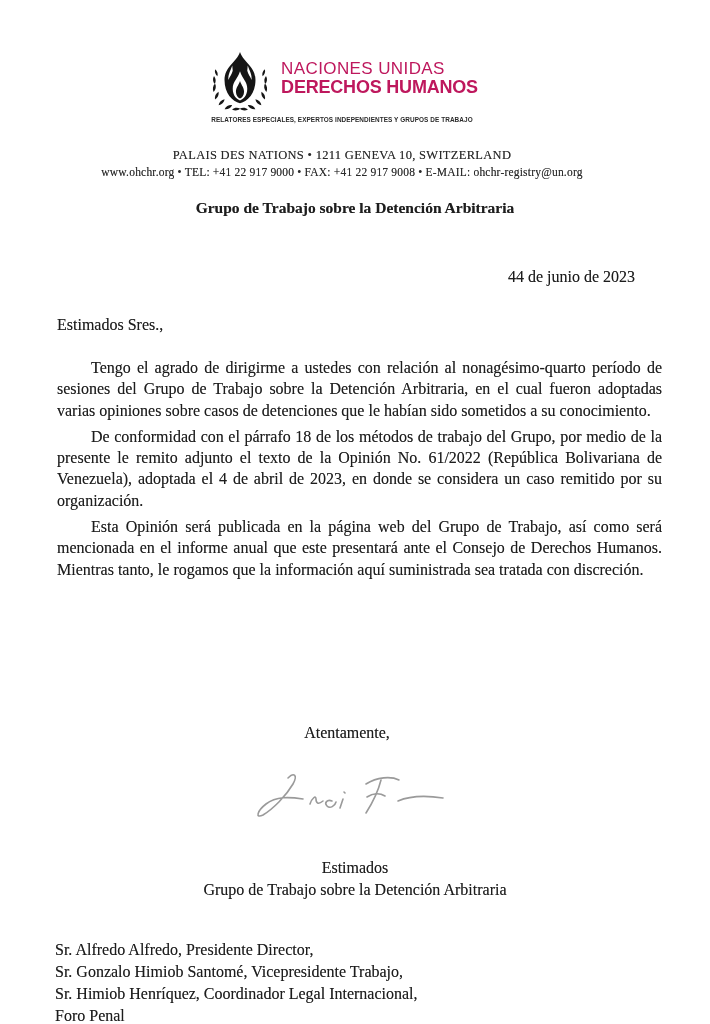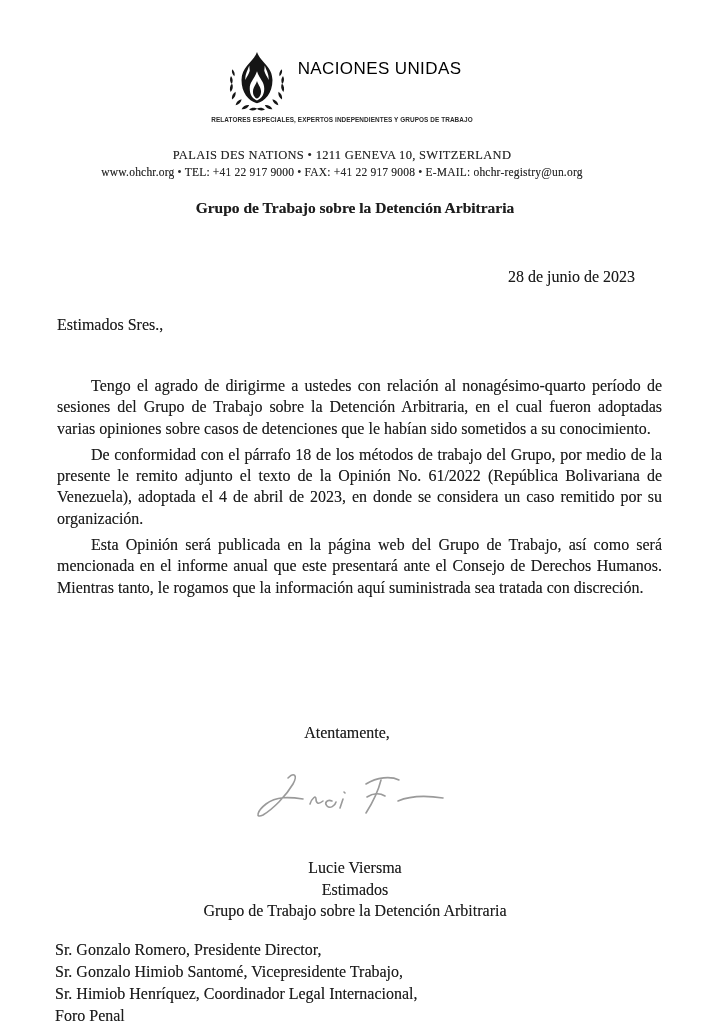--- a/index.html
+++ b/index.html
@@ -17,21 +17,21 @@
   .letterhead{
     position:absolute; top:52px; left:0; width:710px;
     transform:translateX(-13px);
   }
   .logo-row{
     display:flex; align-items:flex-start; justify-content:center; gap:7px;
   }
   .flame-svg{ width:68px; height:60px; flex:0 0 auto; }
   .logo-text{
     font-family:"Liberation Sans", sans-serif;
-    color:#000000; text-align:left; padding-top:8px;
+    color:#be185d; text-align:left; padding-top:8px;
   }
   .logo-line1{ font-size:17px; font-weight:400; letter-spacing:0.4px; line-height:18px; }
   .logo-line2{ font-size:18px; font-weight:700; letter-spacing:-0.2px; line-height:19px; }
   .logo-line3{ font-size:13.5px; font-weight:700; letter-spacing:-0.2px; line-height:15px; }
   .logo-subline{
     margin-top:3px; text-align:center;
     font-family:"Liberation Sans", sans-serif;
     font-size:8px; font-weight:700; letter-spacing:0.1px; color:#2a2a2a;
     transform:scaleX(0.8); transform-origin:center;
     white-space:nowrap;
@@ -52,21 +52,21 @@
   
   .date-line{
     position:absolute; top:268px; left:0; width:710px;
     text-align:right; padding-right:75px; box-sizing:border-box;
     font-size:16px;
   }
   .salutation{
     position:absolute; top:316px; left:57px; font-size:16px;
   }
   .body-text{
-    position:absolute; top:375px; left:0; width:710px;
+    position:absolute; top:357px; left:0; width:710px;
     box-sizing:border-box; padding:0 48px 0 57px;
   }
   .body-text p{
     margin:0 0 5px 0;
     font-size:16px; line-height:21.3px;
     text-align:justify; text-indent:34px;
   }
   .closing{
     position:absolute; top:724px; left:0; width:710px;
     text-align:center; font-size:16px;
@@ -122,33 +122,34 @@
             <path transform="translate(54,52) rotate(-45)" d="M0 -4.4 C1.9 -1.7 1.9 1.7 0 4.4 C-1.9 1.7 -1.9 -1.7 0 -4.4 Z"></path>
             <path transform="translate(59,45) rotate(-25)" d="M0 -4.4 C1.9 -1.7 1.9 1.7 0 4.4 C-1.9 1.7 -1.9 -1.7 0 -4.4 Z"></path>
             <path transform="translate(61.5,37) rotate(-10)" d="M0 -4.4 C1.9 -1.7 1.9 1.7 0 4.4 C-1.9 1.7 -1.9 -1.7 0 -4.4 Z"></path>
             <path transform="translate(61.5,29) rotate(5)" d="M0 -4.2 C1.8 -1.6 1.8 1.6 0 4.2 C-1.8 1.6 -1.8 -1.6 0 -4.2 Z"></path>
             <path transform="translate(59.5,21.5) rotate(18)" d="M0 -3.8 C1.6 -1.4 1.6 1.4 0 3.8 C-1.6 1.4 -1.6 -1.4 0 -3.8 Z"></path>
           </g>
         </g>
       </svg>
       <div class="logo-text">
         <div class="logo-line1">NACIONES UNIDAS</div>
+        <div class="logo-line2">DERECHOS HUMANOS</div>
       </div>
     </div>
     <div class="logo-subline">RELATORES ESPECIALES, EXPERTOS INDEPENDIENTES Y GRUPOS DE TRABAJO</div>
   </div>
 
   <div class="address-block">
     <div class="address-line1 soft">PALAIS DES NATIONS • 1211 GENEVA 10, SWITZERLAND</div>
     <div class="address-line2 soft">www.ohchr.org • TEL: +41 22 917 9000 • FAX: +41 22 917 9008 • E-MAIL: ohchr-registry@un.org</div>
   </div>
 
   <div class="doc-title soft">Grupo de Trabajo sobre la Detención Arbitraria</div>
 
-  <div class="date-line soft">28 de junio de 2023</div>
+  <div class="date-line soft">44 de junio de 2023</div>
 
   <div class="salutation soft">Estimados Sres.,</div>
 
   <div class="body-text">
     <p class="soft">Tengo el agrado de dirigirme a ustedes con relación al nonagésimo-quarto período de sesiones del Grupo de Trabajo sobre la Detención Arbitraria, en el cual fueron adoptadas varias opiniones sobre casos de detenciones que le habían sido sometidos a su conocimiento.</p>
     <p class="soft">De conformidad con el párrafo 18 de los métodos de trabajo del Grupo, por medio de la presente le remito adjunto el texto de la Opinión No. 61/2022 (República Bolivariana de Venezuela), adoptada el 4 de abril de 2023, en donde se considera un caso remitido por su organización.</p>
     <p class="soft">Esta Opinión será publicada en la página web del Grupo de Trabajo, así como será mencionada en el informe anual que este presentará ante el Consejo de Derechos Humanos. Mientras tanto, le rogamos que la información aquí suministrada sea tratada con discreción.</p>
   </div>
 
   <div class="closing soft">Atentamente,</div>
@@ -161,25 +162,24 @@
       <path d="M93 31 C92 34 91 37 90 40"></path>
       <path d="M94 24 l1 1"></path>
       <path d="M116 16 C127 9 141 8 149 12"></path>
       <path d="M131 12 C128 24 123 34 116 45"></path>
       <path d="M117 29 C123 25 130 25 135 28"></path>
       <path d="M148 33 C162 27 180 28 193 30"></path>
     </g>
   </svg>
 
   <div class="sig-block">
-    <div class="soft">Lucie Viersma</div>
     <div class="soft">Estimados</div>
     <div class="soft">Grupo de Trabajo sobre la Detención Arbitraria</div>
   </div>
 
   <div class="recipients">
-    <div class="soft">Sr. Gonzalo Romero, Presidente Director,</div>
+    <div class="soft">Sr. Alfredo Alfredo, Presidente Director,</div>
     <div class="soft">Sr. Gonzalo Himiob Santomé, Vicepresidente Trabajo,</div>
     <div class="soft">Sr. Himiob Henríquez, Coordinador Legal Internacional,</div>
     <div class="soft">Foro Penal</div>
   </div>
 
 </div>
 
 </body></html>

